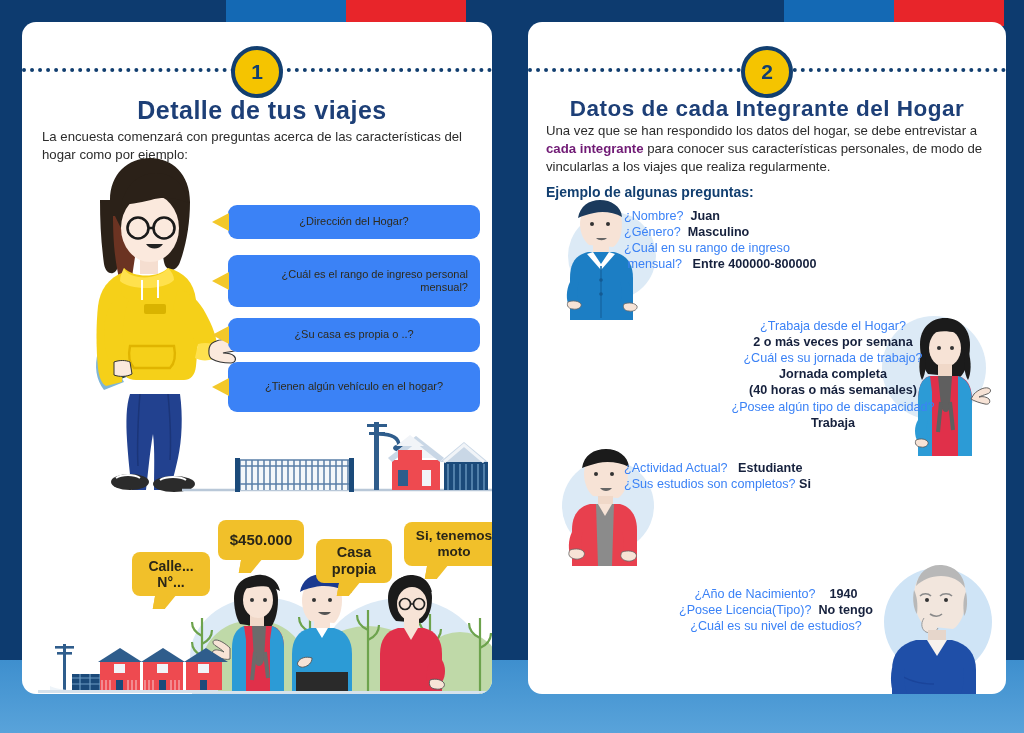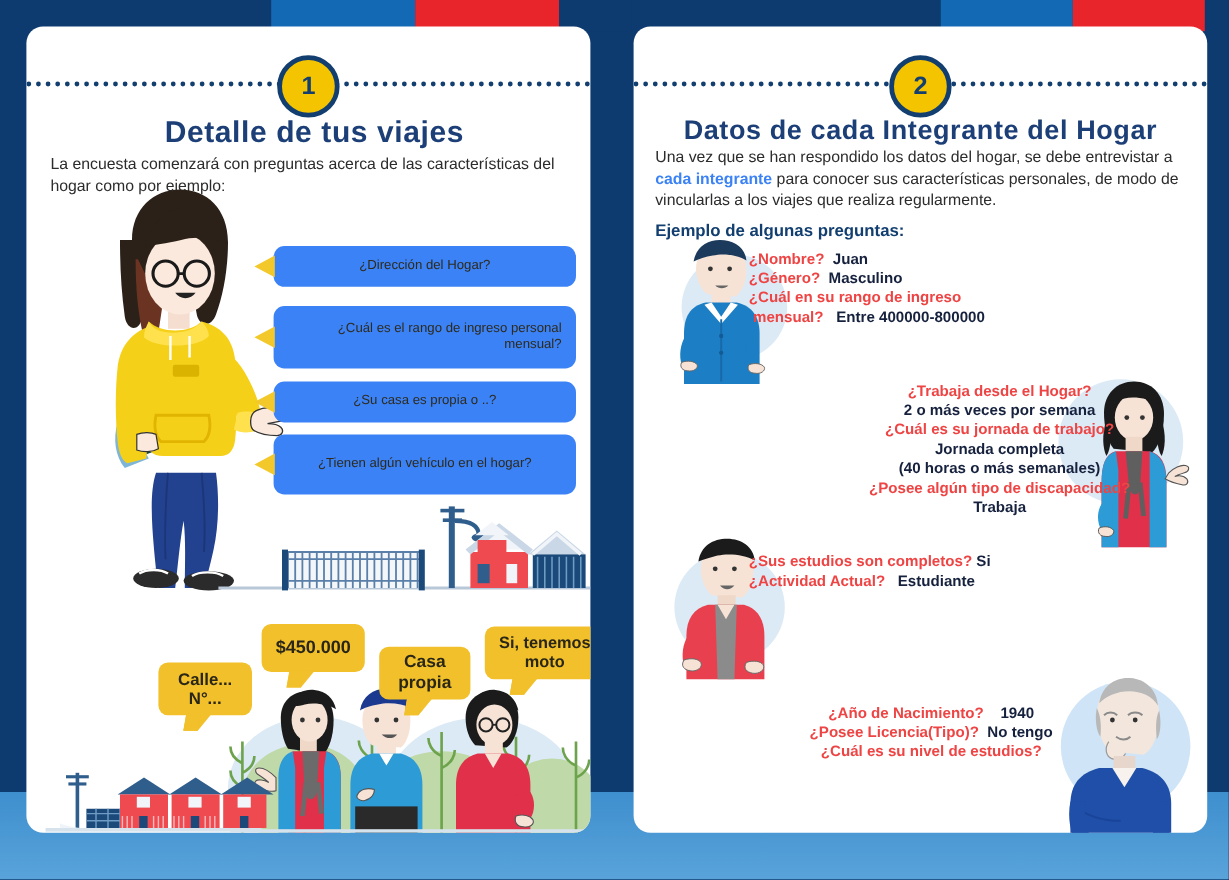--- a/index.html
+++ b/index.html
@@ -34,21 +34,21 @@
     display:flex;align-items:center;justify-content:center;z-index:6;}
 
   .card-title{position:absolute;left:0;right:0;text-align:center;
     color:#1d3f77;font-weight:bold;letter-spacing:.5px;}
   #title-left{top:74px;font-size:25px;padding-left:10px;}
   #title-right{top:74px;font-size:22.5px;}
 
   .intro{position:absolute;color:#2c2c2c;font-size:13.2px;line-height:1.35;}
   #intro-left{left:20px;width:432px;top:106px;}
   #intro-right{left:18px;width:442px;top:100px;text-align:left;}
-  .hl{color:#3b82f6;font-weight:bold;}
+  .hl{color:#701a75;font-weight:bold;}
   #subhead-right{position:absolute;left:18px;top:162px;color:#123f70;
     font-weight:bold;font-size:14px;}
 
   
   .qbubble{position:absolute;background:#3b82f6;border-radius:9px;
     color:#2e2a1c;font-size:11px;text-align:right;display:flex;
     align-items:center;justify-content:center;padding:6px 12px;
     box-sizing:border-box;line-height:1.2;}
   .qbubble:before{content:"";position:absolute;left:-16px;top:50%;
     margin-top:-9px;border-top:9px solid transparent;
@@ -67,21 +67,21 @@
     border-left:12px solid #f1c02a;border-right:9px solid transparent;
     border-top:14px solid #f1c02a;border-bottom:0;
     transform:skewX(-10deg);}
   #a1{left:110px;top:530px;width:78px;height:44px;font-size:14px;}
   #a2{left:196px;top:498px;width:86px;height:40px;font-size:15px;}
   #a3{left:294px;top:517px;width:76px;height:44px;font-size:14.5px;}
   #a4{left:382px;top:500px;width:100px;height:44px;font-size:13.6px;text-align:center;}
 
   
   .qa{position:absolute;font-size:12.6px;line-height:1.28;}
-  .qa .q{color:#ef4444;font-weight:bold;}
+  .qa .q{color:#3b82f6;font-weight:normal;}
   .qa .a{color:#16213d;font-weight:bold;}
   #qa1{left:96px;top:186px;width:260px;text-align:left;}
   #qa2{left:180px;top:296px;width:250px;text-align:center;}
   #qa3{left:96px;top:438px;width:270px;text-align:left;}
   #qa4{left:118px;top:564px;width:260px;text-align:center;}
 
   
   .ill{position:absolute;}
   svg{display:block;overflow:visible;}
 </style>
@@ -389,22 +389,22 @@
       <path d="M36 58h30c11 3 17 12 17 26v36H18V84c0-14 6-23 18-26z" fill="#e8404e"></path>
       <path d="M42 58h18l-2 62H44z" fill="#8b8b8b"></path>
       <path d="M44 58l7 12 7-12z" fill="#f7e3d6"></path>
       <path d="M18 86c-4 8-4 18-1 26l12-2c-2-9-2-18 0-24z" fill="#e8404e"></path>
       <path d="M16 104c6-2 12-1 14 2 2 4-3 8-9 7-5-1-8-4-5-9z" fill="#f7e3d6" stroke="#666" stroke-width=".8"></path>
       <path d="M78 86c5 8 5 18 2 26l-12-2c2-9 2-18 0-24z" fill="#e8404e"></path>
       <path d="M68 106c6-2 12-1 14 2 2 4-3 8-9 7-5-1-8-4-5-9z" fill="#f7e3d6" stroke="#666" stroke-width=".8"></path>
     </svg>
   </div>
   <div class="qa" id="qa3">
+    <div><span class="q">¿Actividad Actual?</span>&nbsp;&nbsp; <span class="a">Estudiante</span></div>
     <div><span class="q">¿Sus estudios son completos?</span> <span class="a">Si</span></div>
-    <div><span class="q">¿Actividad Actual?</span>&nbsp;&nbsp; <span class="a">Estudiante</span></div>
   </div>
 
   <div class="ill" style="left:352px;top:534px;width:120px;height:140px;">
     <svg width="120" height="140" viewBox="0 0 120 140">
       <circle cx="58" cy="66" r="54" fill="#cfe4f6"></circle>
       <path d="M34 40c0-18 11-30 26-30s26 12 26 30c0 17-6 29-13 33l-28-3c-7-6-11-18-11-30z" fill="#f2e6dd"></path>
       <path d="M36 30c2-14 13-22 26-21 13 1 22 10 23 23-5-8-14-12-24-12-10 0-19 4-25 10z" fill="#b8b8b8"></path>
       <path d="M34 34c-2 10 0 20 3 24 1-10 0-18-3-24z" fill="#b8b8b8"></path>
       <path d="M86 36c2 10 1 20-2 24-1-10-1-18 2-24z" fill="#b8b8b8"></path>
       <circle cx="47" cy="44" r="2" fill="#333"></circle>

